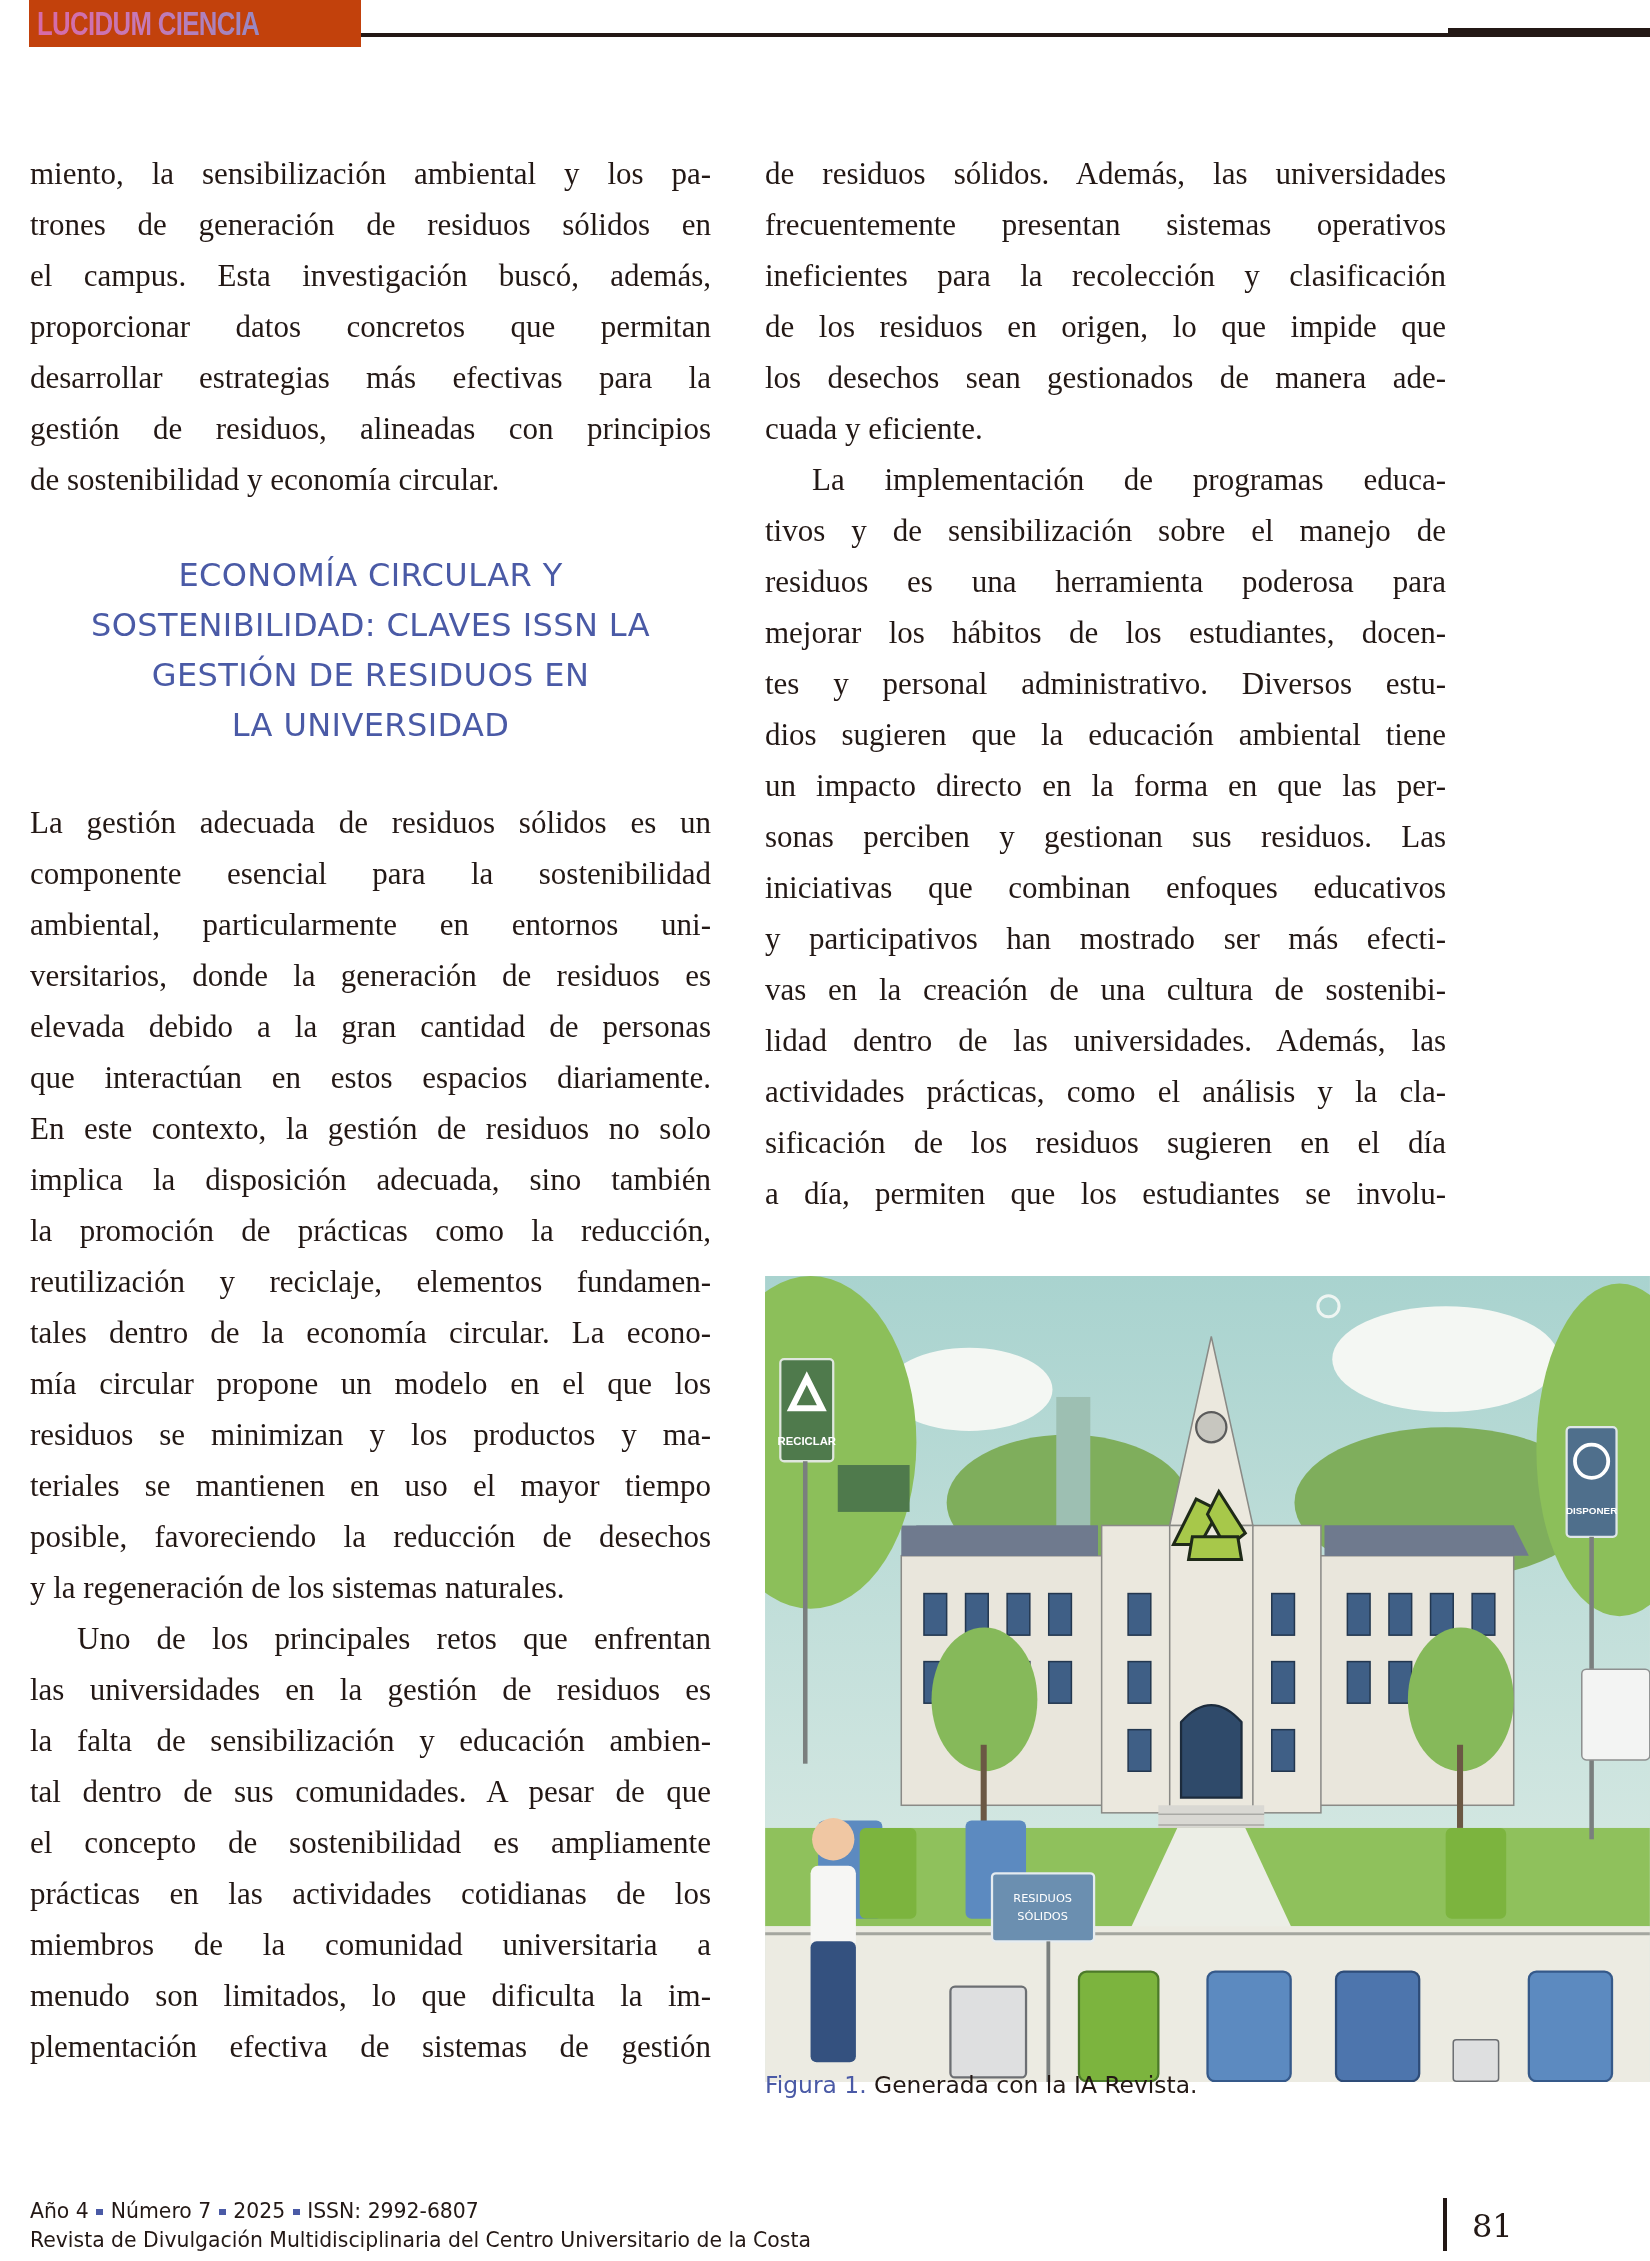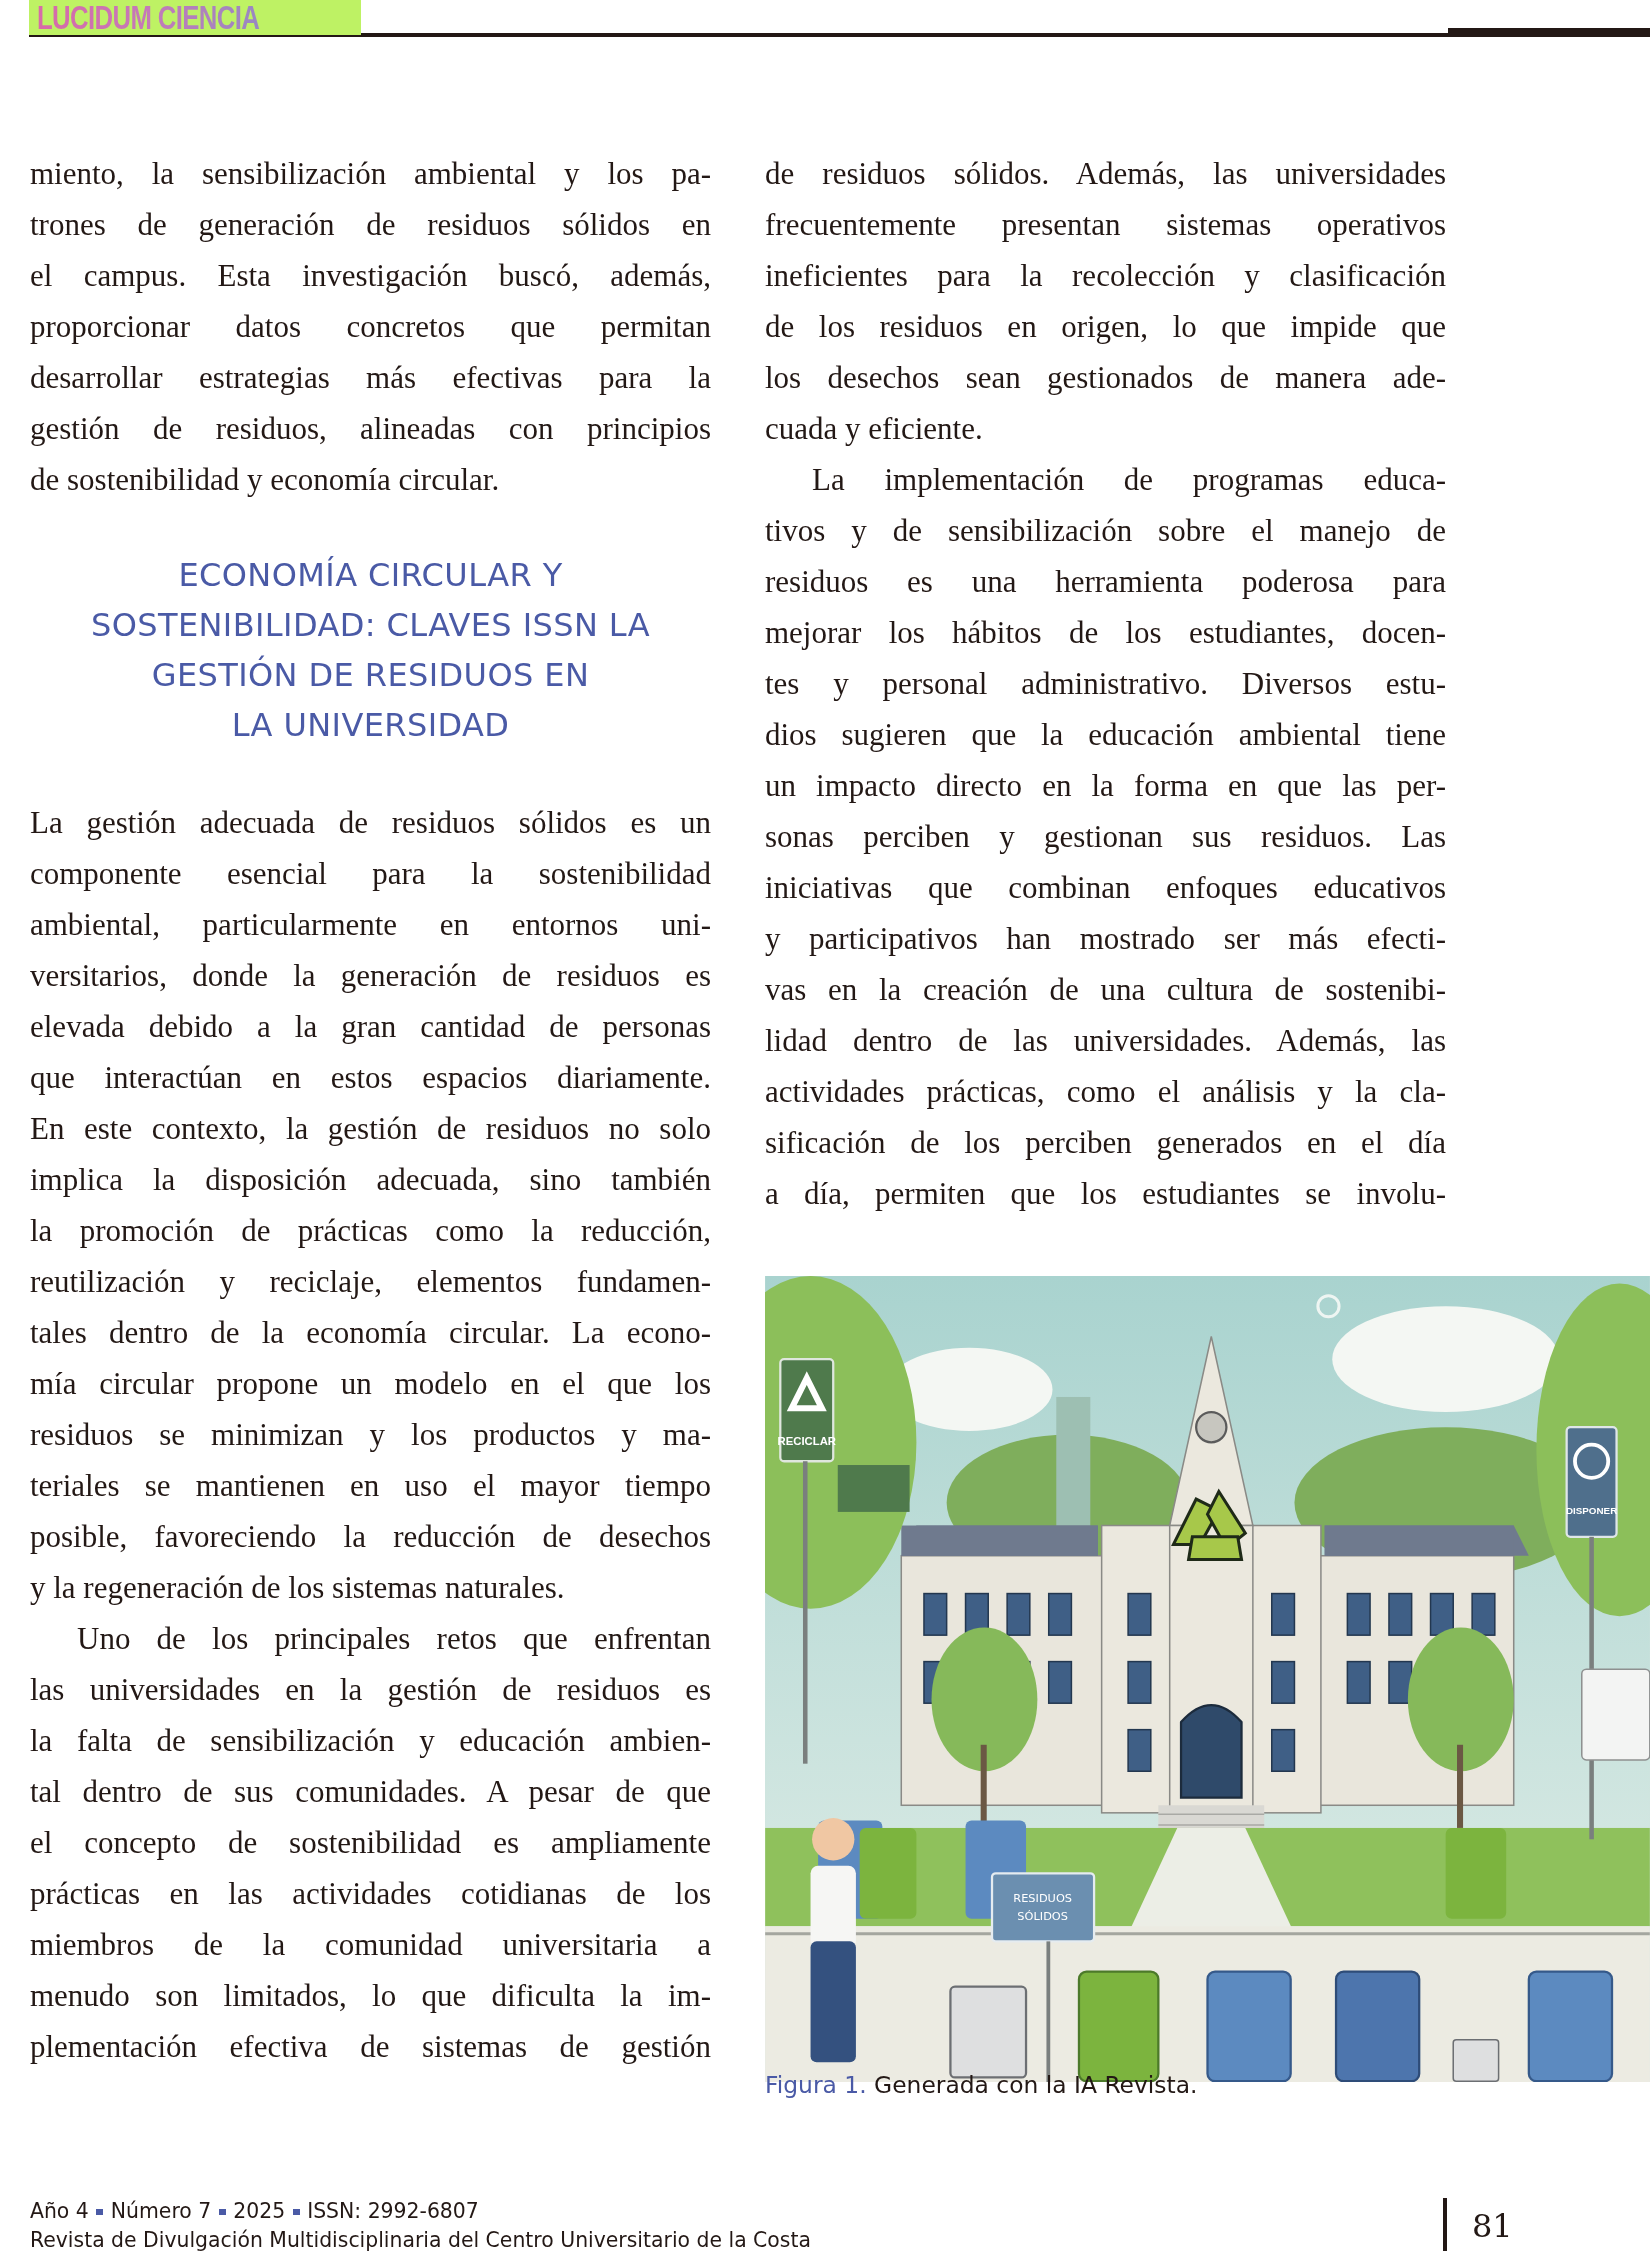--- a/index.html
+++ b/index.html
@@ -1,19 +1,19 @@
 <!DOCTYPE html>
 <html style="font-size:12px"><head>
 <meta charset="utf-8">
 <style>
   html, body { margin: 0; padding: 0; background: #ffffff; }
   body { width: 1650px; height: 2261px; position: relative; overflow: hidden; font-family: "DejaVu Serif", serif; color: #231815; }
 
   
-  .masthead { position: absolute; left: 29px; top: 0; height: 35px; background: #bef264; padding: 0 6px 0 7.6px; display: flex; align-items: center; z-index: 2; }
+  .masthead { position: absolute; left: 29px; top: 0; height: 47px; background: #c2410c; padding: 0 6px 0 7.6px; display: flex; align-items: center; z-index: 2; }
   .masthead-title { font-family: "Liberation Sans", sans-serif; font-weight: 700; font-size: 33px; letter-spacing: -0.8px; line-height: 35px; transform: scaleX(0.78); transform-origin: left center; width: 318px; white-space: nowrap;
     background: linear-gradient(90deg, #d86aa8 0%, #c47ab8 45%, #8e8cc4 100%); -webkit-background-clip: text; background-clip: text; color: transparent; }
   .rule-thin { position: absolute; left: 29px; right: 0; top: 33px; height: 3.8px; background: #231815; }
   .rule-thick { position: absolute; left: 1448px; right: 0; top: 28px; height: 8.3px; background: #231815; }
 
   
   .col { position: absolute; top: 148px; font-family: "Liberation Serif", serif; font-size: 31px; line-height: 51px; color: #231815; }
   .col-left { left: 30px; width: 681px; }
   .col-right { left: 765px; width: 681px; }
   .p { margin: 0; text-align: justify; hyphens: manual; }
@@ -109,21 +109,21 @@
     <span class="line">mejorar los hábitos de los estudiantes, docen-</span>
     <span class="line">tes y personal administrativo. Diversos estu-</span>
     <span class="line">dios sugieren que la educación ambiental tiene</span>
     <span class="line">un impacto directo en la forma en que las per-</span>
     <span class="line">sonas perciben y gestionan sus residuos. Las</span>
     <span class="line">iniciativas que combinan enfoques educativos</span>
     <span class="line">y participativos han mostrado ser más efecti-</span>
     <span class="line">vas en la creación de una cultura de sostenibi-</span>
     <span class="line">lidad dentro de las universidades. Además, las</span>
     <span class="line">actividades prácticas, como el análisis y la cla-</span>
-    <span class="line">sificación de los perciben generados en el día</span>
+    <span class="line">sificación de los residuos sugieren en el día</span>
     <span class="line">a día, permiten que los estudiantes se involu-</span>
   </p>
 </div>
 
 <div class="figure">
   <svg width="885" height="806" viewBox="0 0 1170 1066" xmlns="http://www.w3.org/2000/svg">
     <defs>
       <linearGradient id="sky" x1="0" y1="0" x2="0" y2="1">
         <stop offset="0" stop-color="#a9d3cf"></stop>
           <stop offset="1" stop-color="#e4efe9"></stop>

